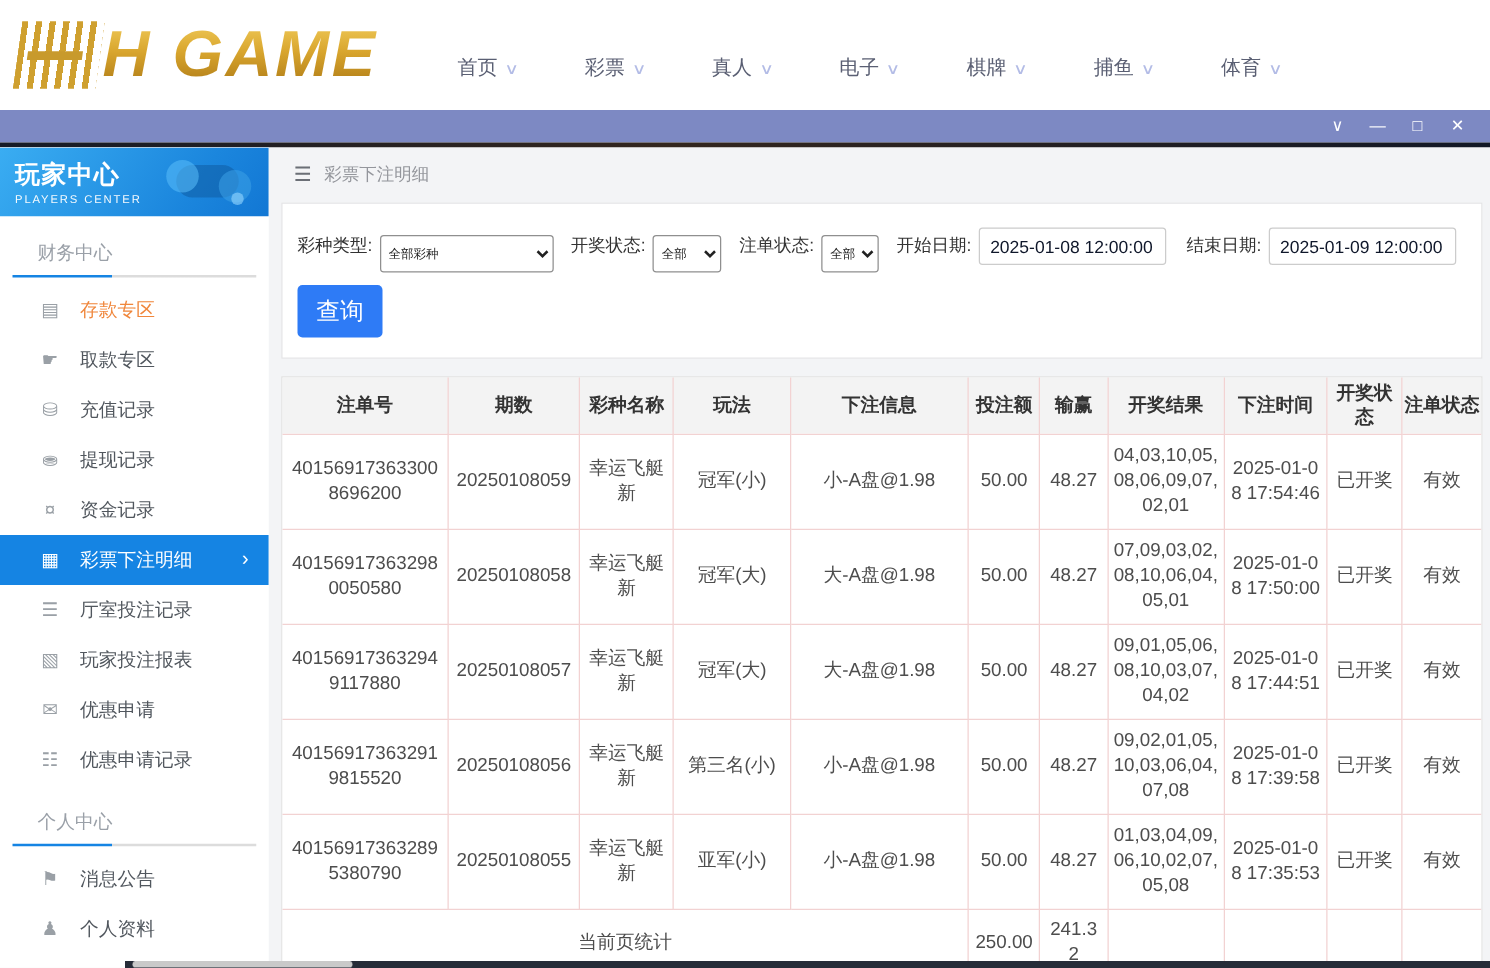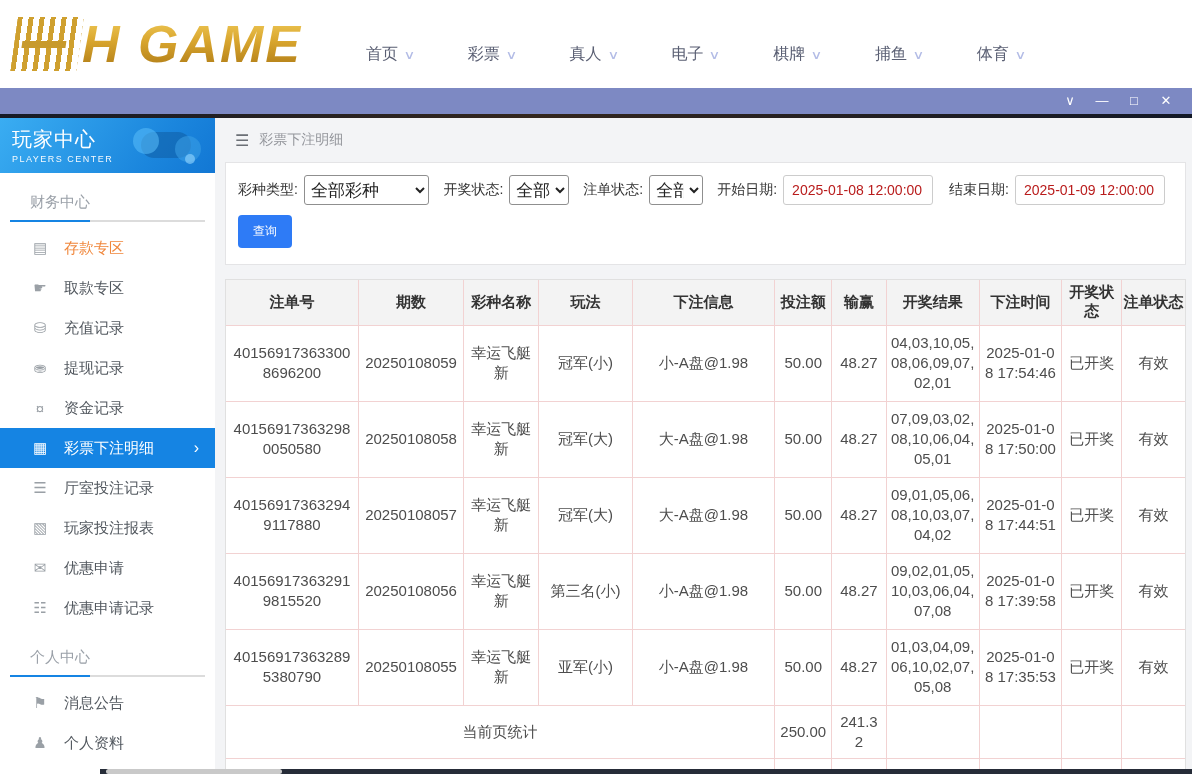--- a/index.html
+++ b/index.html
@@ -23,21 +23,21 @@
   .titlebar { height:26px; background:#7d89c3; display:flex; align-items:center; justify-content:flex-end; padding-right:10px; gap:0; }
   .win-btn { width:32px; text-align:center; color:#fff; font-size:13px; line-height:26px; cursor:pointer; }
   .dark-strip { height:4px; background:linear-gradient(90deg,#161b26,#33261e 45%,#121826); }
 
   
   .main { display:flex; height:656px; background:#f3f4f6; }
 
   
   .sidebar { width:215px; background:#fff; flex:none; overflow:hidden; }
   .side-header { height:55px; background:linear-gradient(125deg,#3aadf2 0%, #1b86dd 70%, #1277d4 100%); position:relative; color:#fff; padding:8px 0 0 12px; }
-  .side-header-title { font-size:20px; font-weight:normal; letter-spacing:1px; }
+  .side-header-title { font-size:20px; font-weight:bold; letter-spacing:1px; }
   .side-header-sub { font-size:9px; letter-spacing:1.5px; margin-top:1px; opacity:.95; }
   .gamepad { position:absolute; right:18px; top:10px; width:62px; height:36px; }
   .gamepad .pad { position:absolute; left:6px; top:4px; width:50px; height:26px; border-radius:13px; background:rgba(13,84,150,.45); }
   .gamepad .b1 { position:absolute; left:-2px; top:0; width:26px; height:26px; border-radius:50%; background:rgba(90,190,250,.55); }
   .gamepad .b2 { position:absolute; right:-4px; top:8px; width:26px; height:26px; border-radius:50%; background:rgba(60,160,230,.55); }
   .gamepad .b3 { position:absolute; right:2px; top:26px; width:10px; height:10px; border-radius:50%; background:rgba(150,215,255,.6); }
 
   .side-section-title { font-size:15px; color:#9aa0a8; padding:20px 0 8px 30px; }
   .side-rule { height:2px; margin:0 10px 6px 10px; background:linear-gradient(90deg,#1584e3 0 80px,#dcdcdc 80px); }
   .side-list { }
@@ -52,24 +52,24 @@
   
   .content { flex:1; padding:0 6px 0 10px; overflow:hidden; }
   .breadcrumb { height:44px; display:flex; align-items:center; padding-left:10px; gap:10px; }
   .crumb-burger { color:#6b6f76; font-size:16px; cursor:pointer; }
   .crumb-title { color:#94969c; font-size:14px; }
 
   .card { background:#fff; border:1px solid #e4e4e6; }
   .filter-card { padding:12px 10px 16px 12px; }
   .filter-row { display:flex; align-items:center; flex-wrap:nowrap; gap:6px; }
   .filter-row label { font-size:14px; color:#333; white-space:nowrap; }
-  select.sel { height:30px; font-size:17px; color:#222; border:1px solid #8f8f8f; border-radius:3px; background:#fff; padding:0 2px; margin-right:8px; font-family:"Liberation Sans",sans-serif; }
+  select.sel { height:30px; font-size:10px; color:#222; border:1px solid #8f8f8f; border-radius:3px; background:#fff; padding:0 2px; margin-right:8px; font-family:"Liberation Sans",sans-serif;margin-top:13px; }
   .w185 { width:185px; } .w72 { width:72px; } .w54 { width:54px; }
-  .date-input { width:150px; height:30px; border:1px solid #ccc; border-radius:3px; font-size:14px; color:#b91c1c; padding:0 8px; margin-right:10px; font-family:"Liberation Sans",sans-serif; }
-  .btn-search { margin-top:10px; background:#2e7bf6; color:#fff; border:none; border-radius:4px; font-size:12px; padding:8px 15px; cursor:pointer; font-family:"Liberation Sans",sans-serif; }
+  .date-input { width:150px; height:30px; border:1px solid #ccc; border-radius:3px; font-size:14px; color:#0f172a; padding:0 8px; margin-right:10px; font-family:"Liberation Sans",sans-serif; }
+  .btn-search { margin-top:10px; background:#2e7bf6; color:#fff; border:none; border-radius:4px; font-size:19px; padding:8px 15px; cursor:pointer; font-family:"Liberation Sans",sans-serif; }
 
   
   .table-card { margin-top:14px; border:1px solid #e0e0e0; }
   table.bets { width:100%; border-collapse:collapse; table-layout:fixed; }
   table.bets th { background:#f3f3f3; height:45px; font-size:15px; color:#333; font-weight:bold; border:1px solid #f2d2d2; border-top:none; }
   table.bets th:first-child { border-left:none; } table.bets th:last-child { border-right:none; }
   table.bets td { height:76px; font-size:15px; color:#4d4d4d; text-align:center; border:1px solid #f2d2d2; padding:6px 4px; line-height:20px; word-break:break-all; vertical-align:middle; background:#fff; }
   table.bets td:first-child { border-left:none; } table.bets td:last-child { border-right:none; }
   table.bets tr.summary td { height:38px; }
   table.bets tr:last-child td { border-bottom:none; }

